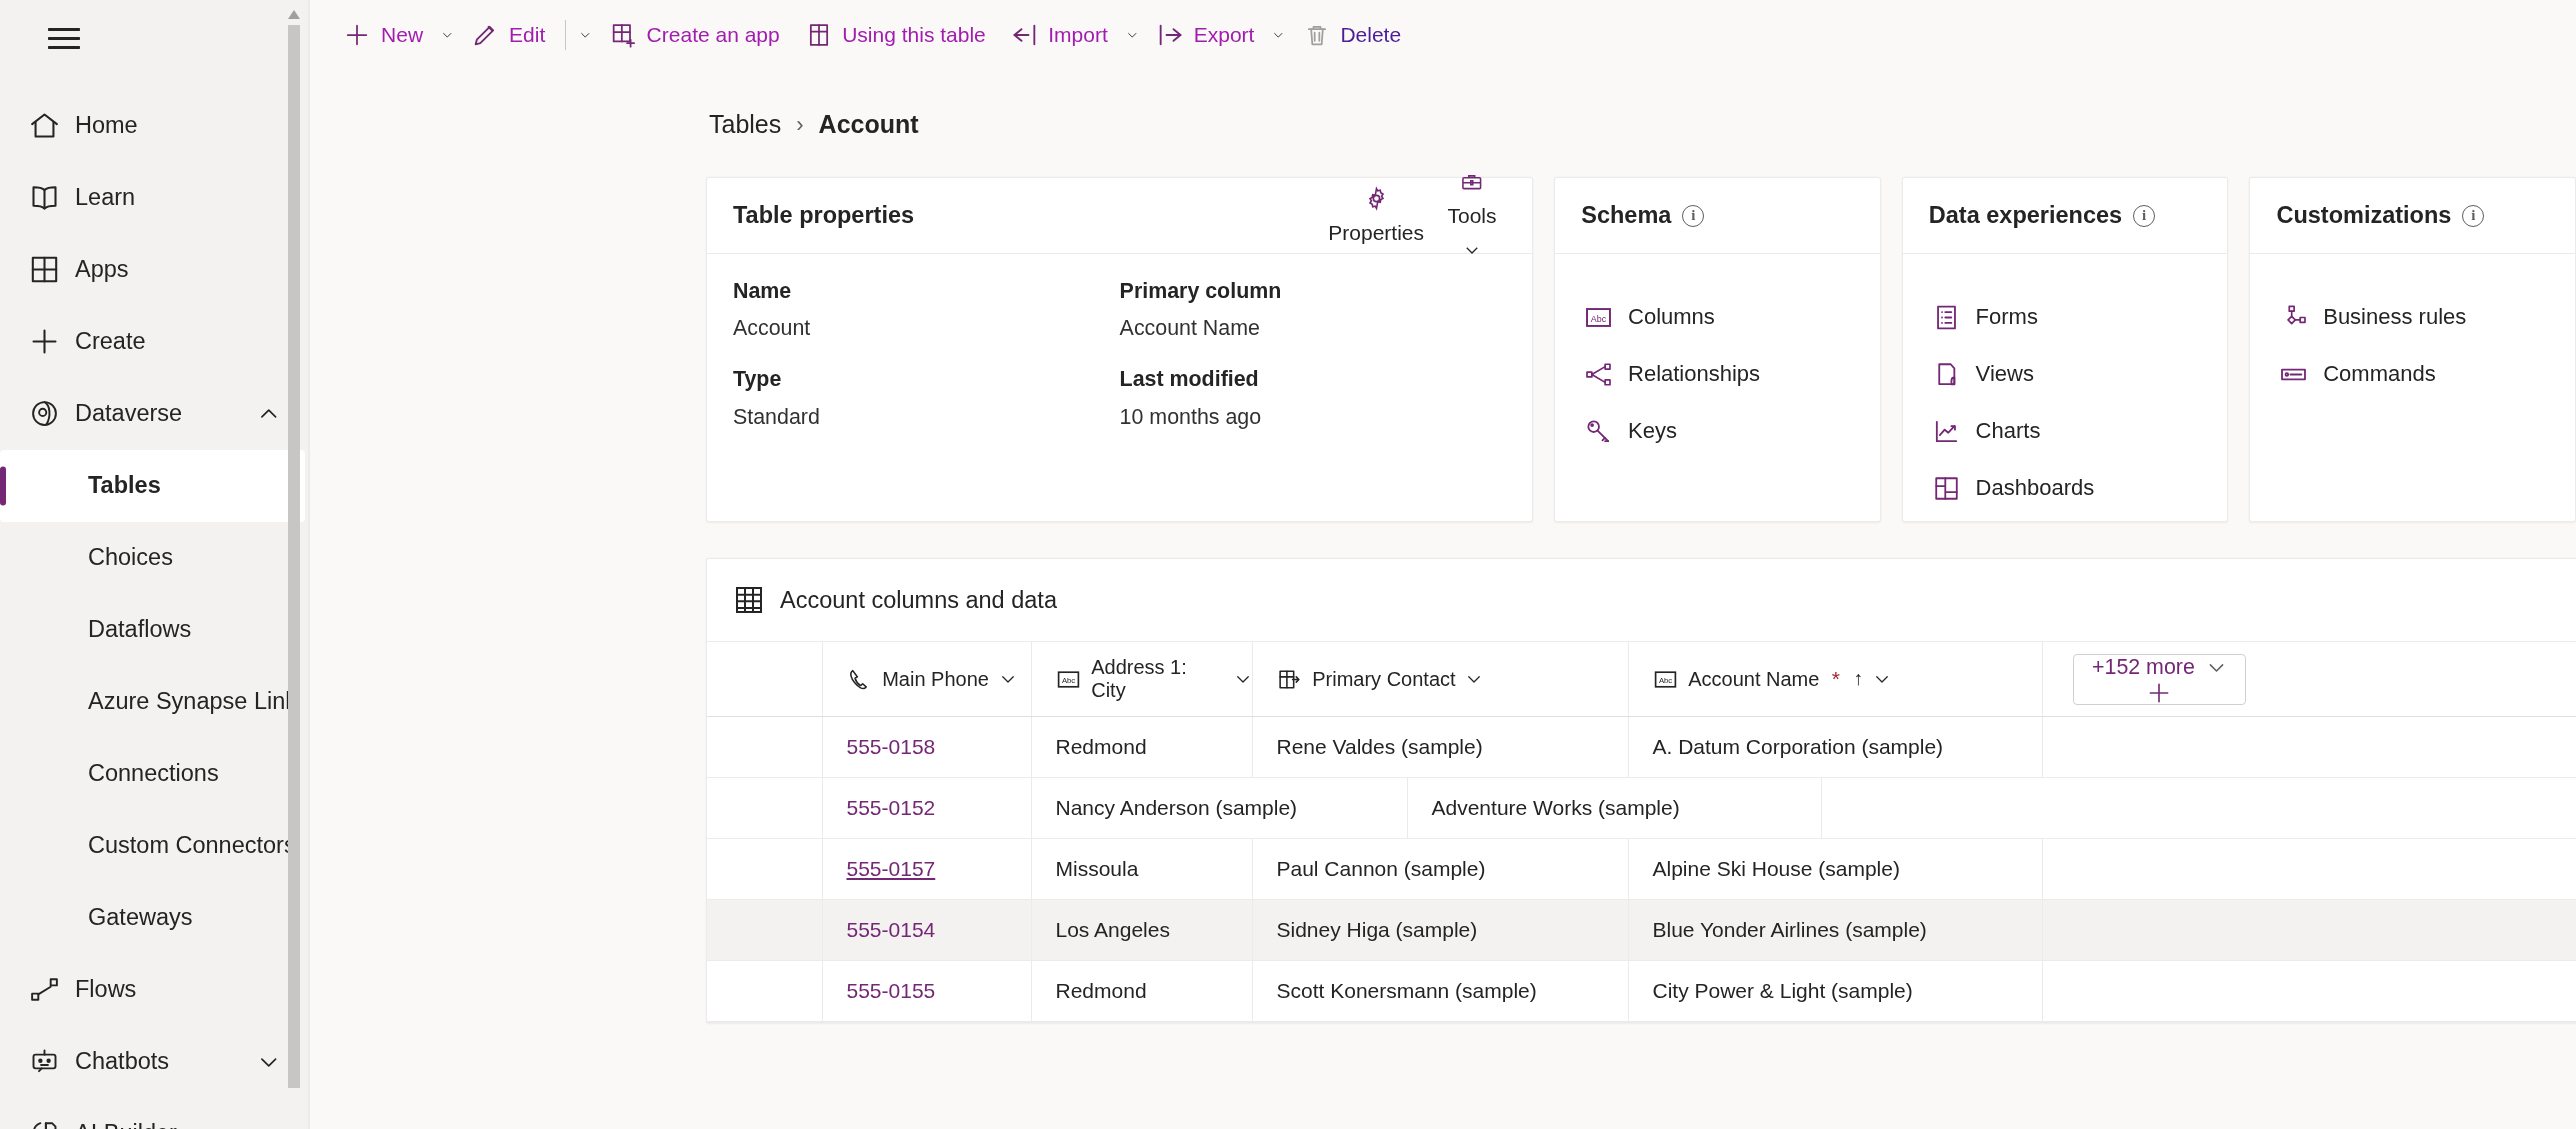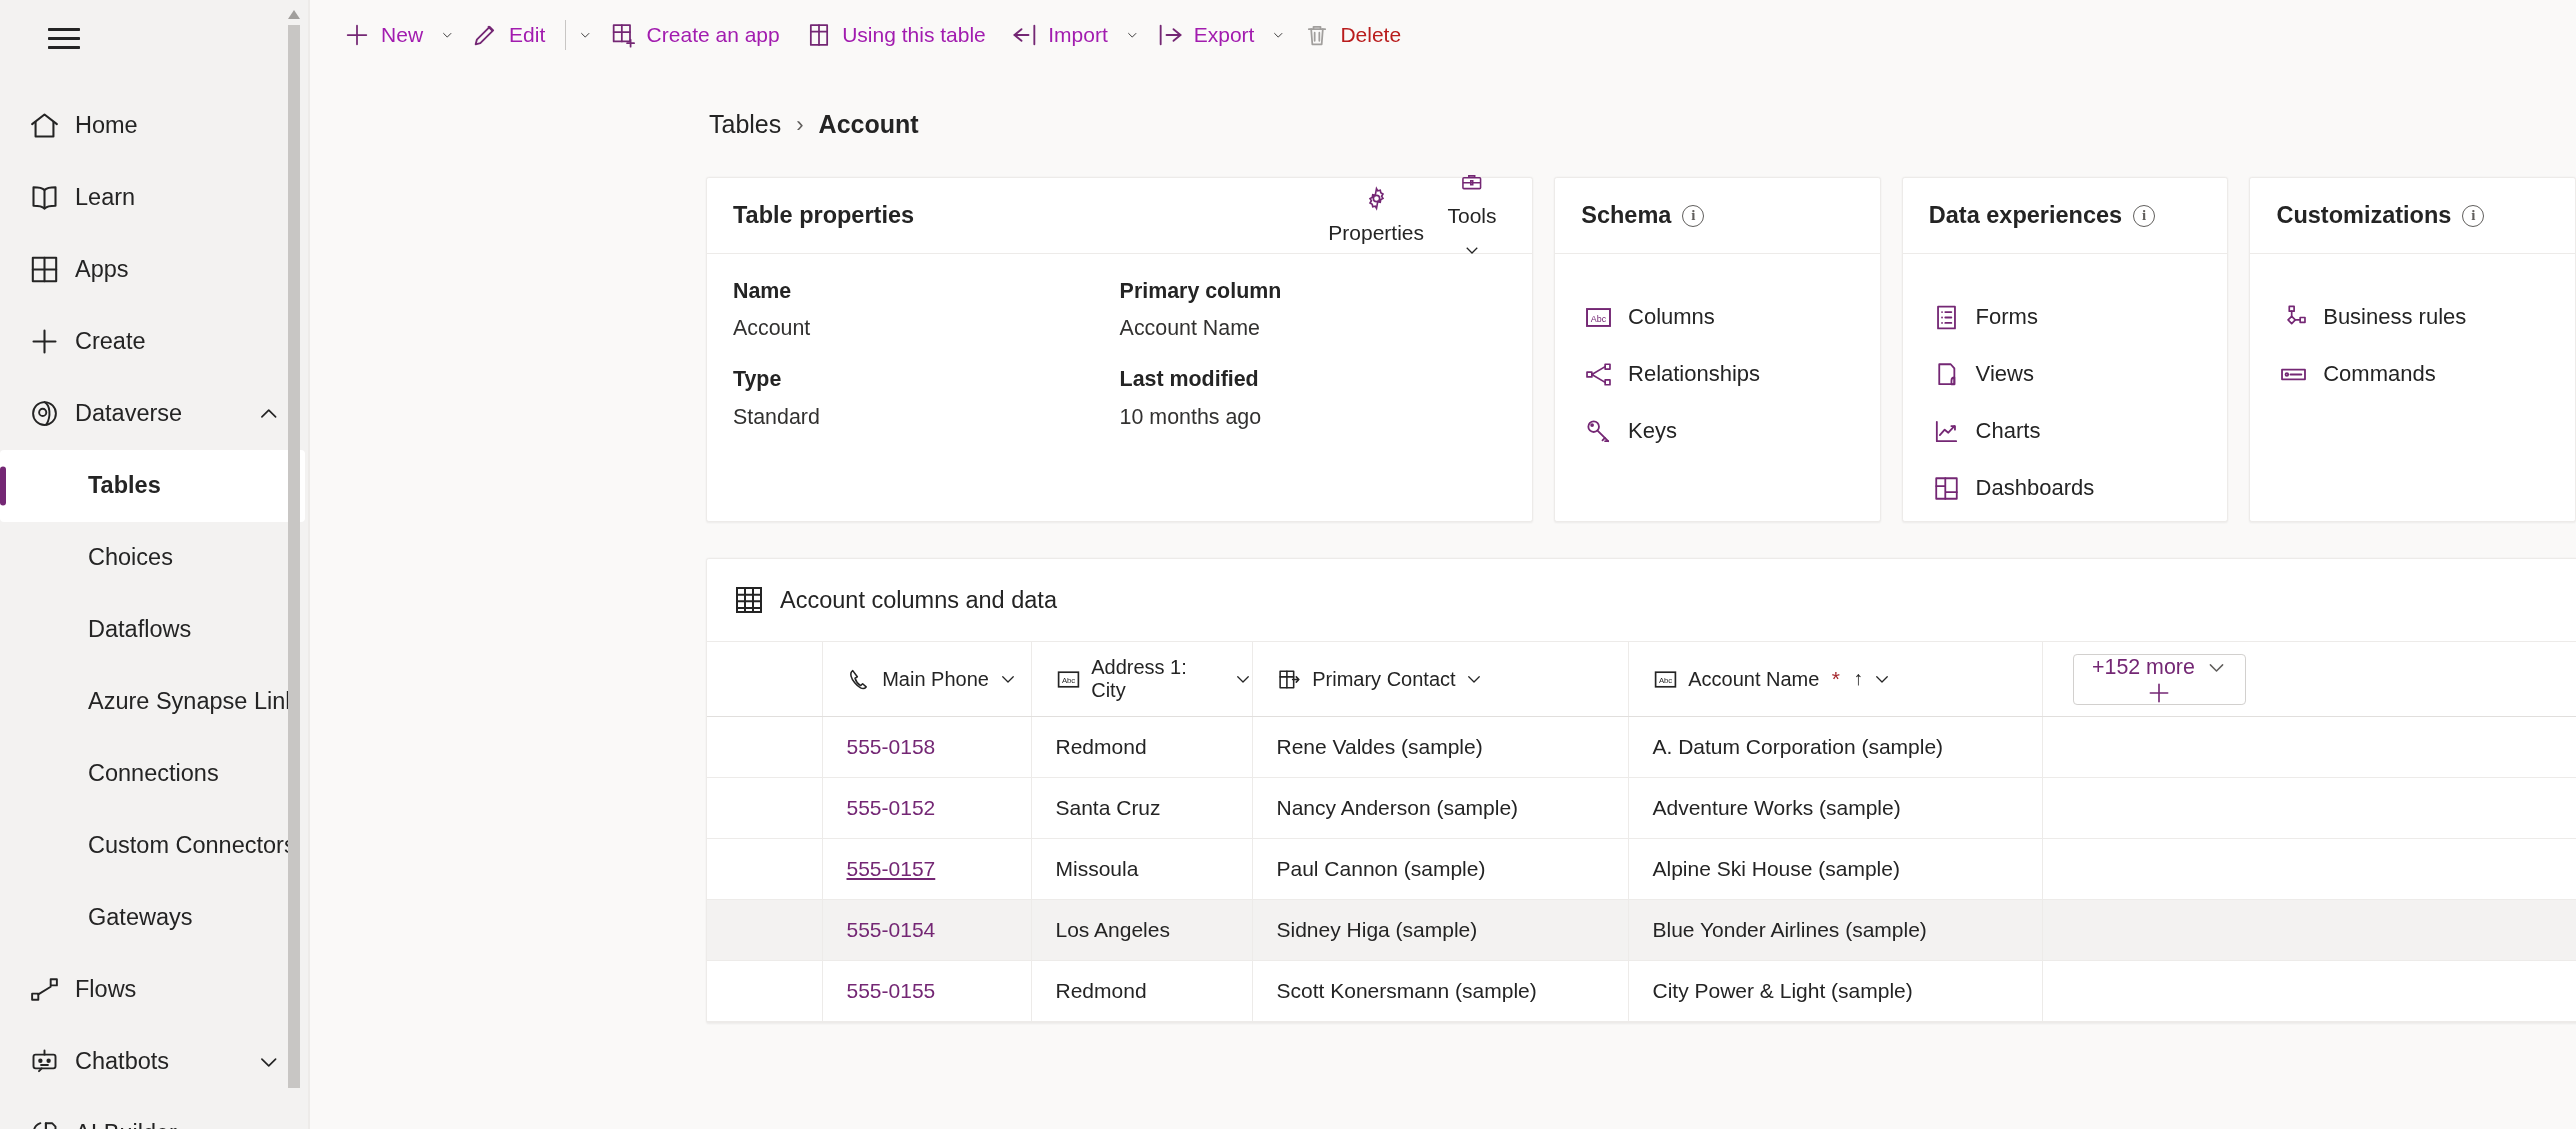--- a/index.html
+++ b/index.html
@@ -95,21 +95,21 @@
     font-size: 21px;
   }
   .tb-btn {
     display: flex; align-items: center; gap: 9.7px;
     height: 50px; padding: 0 12.4px; cursor: pointer;
     border-radius: 2.8px; color: #a21caf; white-space: nowrap;
   }
   .tb-btn .ico { width: 28px; height: 28px; display:flex; align-items:center; justify-content:center; }
   .tb-caret { width: 23.5px; height: 23.5px; display:flex; align-items:center; justify-content:center; cursor:pointer; padding: 0 5.5px;}
   .tb-split-line { width: 1.4px; height: 30px; background: #c8c6c4; margin: 0 7px; }
-  .tb-btn.disabled { color: #b91c1c; cursor: default; text-align: center; }
+  .tb-btn.disabled { color: #4c1d95; cursor: default; text-align: center; }
 
   
   .content { padding: 0 0 0 0; }
   .breadcrumb {
     display: flex; align-items: center; gap: 15px;
     padding: 41px 0 0 399px;
     font-size: 25px;
   }
   .bc-link { color: #242424; cursor: pointer; }
   .bc-sep { color: #605e5c; font-size: 22px; }
@@ -742,21 +742,20 @@
                 <div class="dg-cell col-1">Redmond</div>
                 <div class="dg-cell col-2">Rene Valdes (sample)</div>
                 <div class="dg-cell col-3">A. Datum Corporation (sample)</div>
                 <div class="dg-cell col-4"></div>
               </div>
               <div class="dg-row">
                 <div class="dg-cell col-check"></div>
                 <div class="dg-cell col-0">
                   <span class="phone-link">555-0152</span>
                 </div>
-                <div class="dg-cell col-1">Santa Cruz</div>
                 <div class="dg-cell col-2">Nancy Anderson (sample)</div>
                 <div class="dg-cell col-3">Adventure Works (sample)</div>
                 <div class="dg-cell col-4"></div>
               </div>
               <div class="dg-row">
                 <div class="dg-cell col-check"></div>
                 <div class="dg-cell col-0">
                   <span class="phone-link underline">555-0157</span>
                 </div>
                 <div class="dg-cell col-1">Missoula</div>

